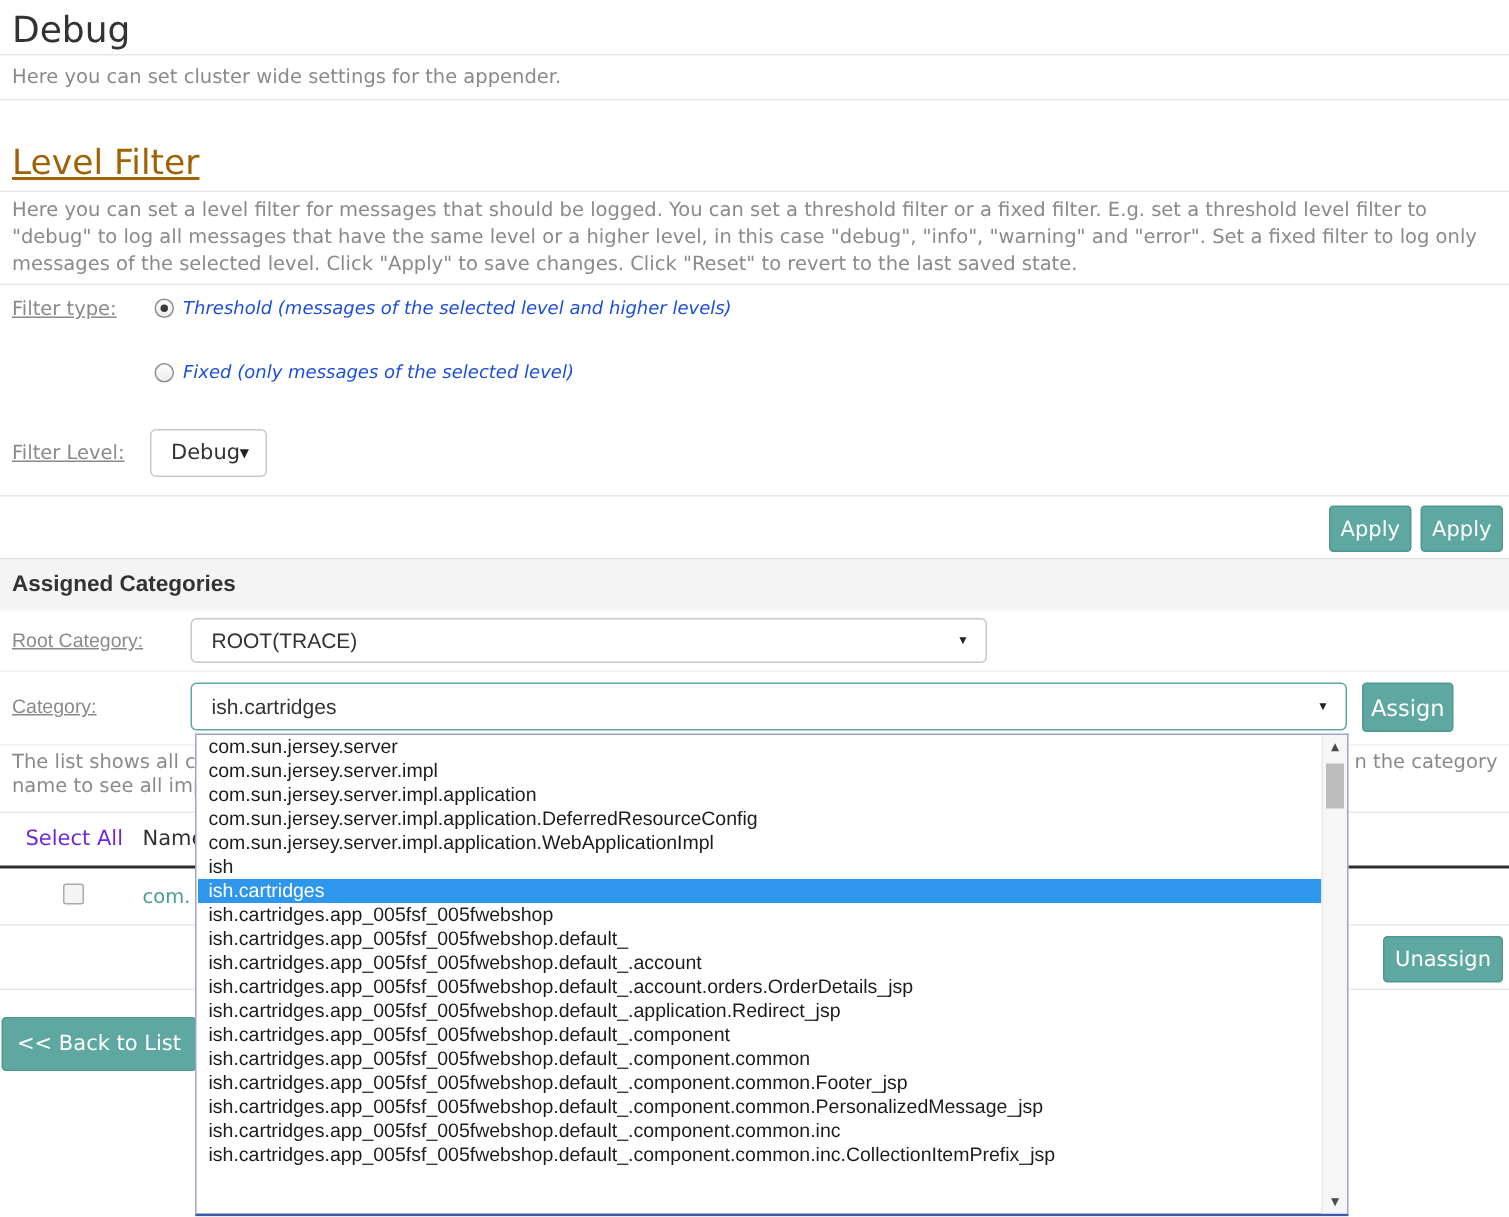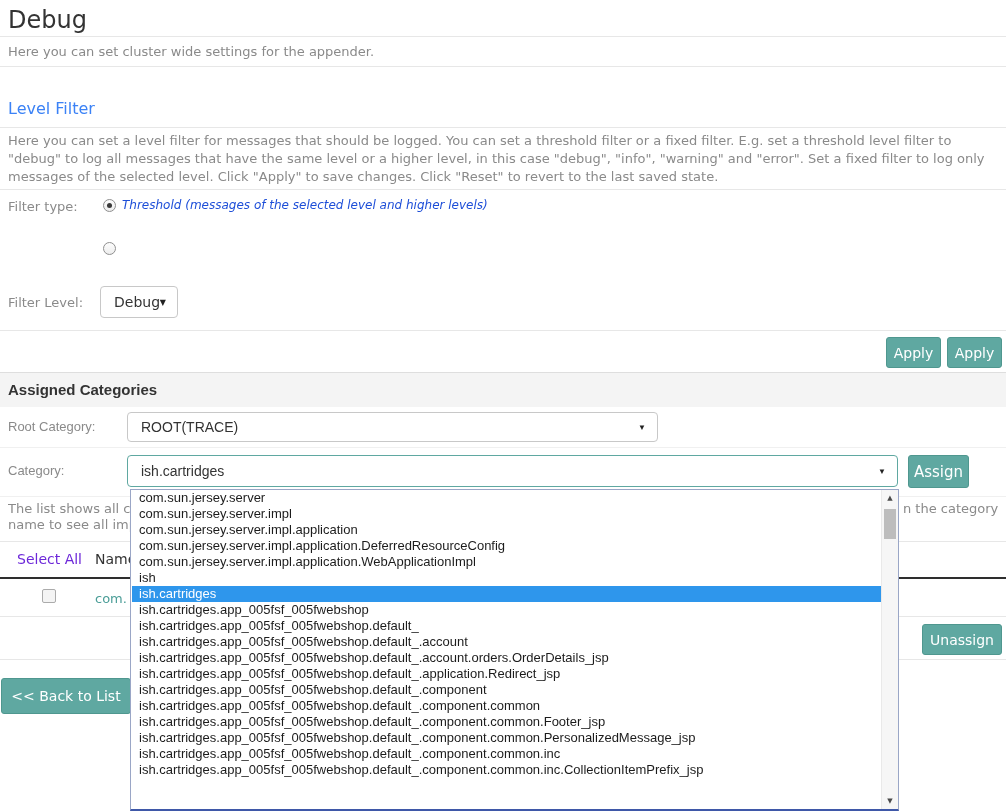--- a/index.html
+++ b/index.html
@@ -4,23 +4,23 @@
 <style>
   * { margin:0; padding:0; box-sizing:border-box; }
   body { background:#fff; font-family:"DejaVu Sans", sans-serif; }
   #app { position:relative; width:1006px; height:811px; background:#fff; overflow:hidden;border-radius:20px; }
   .cond { font-family:"Liberation Sans", sans-serif; }
   .abs { position:absolute; }
   .hr { position:absolute; left:0; width:1006px; height:1px; background:#e7e7e7; }
   .gray { color:#8a8a8a; }
   .page-title { left:8px; top:5px; font-size:24px; line-height:30px; color:#333; }
   .subtitle { left:8px; top:44px; font-size:13px; }
-  .h2 { left:8px; top:96px; font-size:16px; line-height:26px; color:#3b82f6; }
+  .h2 { left:8px; top:96px; font-size:23px; line-height:26px; color:#a16207;text-decoration:underline; }
   .para { left:8px; top:132px; width:992px; font-size:13px; line-height:18px; }
-  .flabel { left:8px; font-size:13px; color:#8a8a8a; }
+  .flabel { left:8px; font-size:13px; color:#8a8a8a;text-decoration:underline; }
   .radio { position:absolute; left:103px; width:13px; height:13px; border:1px solid #8f8f8f; border-radius:50%; background:linear-gradient(#fdfdfd,#ededed); }
   .radio.sel::after { content:''; position:absolute; left:3px; top:3px; width:5px; height:5px; border-radius:50%; background:#3a3a3a; }
   .radio-label { position:absolute; left:122px; font-size:12px; color:#1d4ed8;font-style:italic; }
   .select { position:absolute; background:#fff; border:1px solid #c8c8c8; border-radius:4px; color:#333; }
   .select .val { position:absolute; left:13px; top:50%; transform:translateY(-50%); font-size:14px; white-space:nowrap; }
   .select .arrow { position:absolute; right:11px; top:50%; transform:translateY(-50%); font-size:8px; color:#222; }
   .btn { position:absolute; background:#5fa8a1; border:1px solid #4f978f; border-radius:3px; color:#fff; font-size:14px; text-align:center; font-family:"DejaVu Sans", sans-serif; cursor:pointer; }
   .panel-head { position:absolute; left:0; top:373px; width:1006px; height:34px; background:#f4f4f4; }
   .panel-head .txt { position:absolute; left:8px; top:8px; font-size:15px; font-weight:bold; color:#333; }
   .hint { position:absolute; font-size:13px; color:#8a8a8a; white-space:nowrap; }
@@ -54,20 +54,21 @@
 
   <div class="abs h2">Level Filter</div>
   <div class="hr" style="top:127px"></div>
   <div class="abs para gray">Here you can set a level filter for messages that should be logged. You can set a threshold filter or a fixed filter. E.g. set a threshold level filter to "debug" to log all messages that have the same level or a higher level, in this case "debug", "info", "warning" and "error". Set a fixed filter to log only messages of the selected level. Click "Apply" to save changes. Click "Reset" to revert to the last saved state.</div>
   <div class="hr" style="top:189px"></div>
 
   <div class="abs flabel" style="top:199px">Filter type:</div>
   <span class="radio sel" style="top:199px"></span>
   <span class="radio-label" style="top:198px">Threshold (messages of the selected level and higher levels)</span>
   <span class="radio" style="top:242px"></span>
+  <span class="radio-label" style="top:241px">Fixed (only messages of the selected level)</span>
 
   <div class="abs flabel" style="top:295px">Filter Level:</div>
   <div class="select" style="left:100px; top:286px; width:78px; height:32px;">
     <span class="val">Debug</span>
     <span class="arrow">▼</span>
   </div>
 
   <div class="hr" style="top:330px"></div>
   <button class="btn" style="left:886px; top:337px; width:55px; height:31px;">Apply</button>
   <button class="btn" style="left:947px; top:337px; width:55px; height:31px;">Apply</button>

